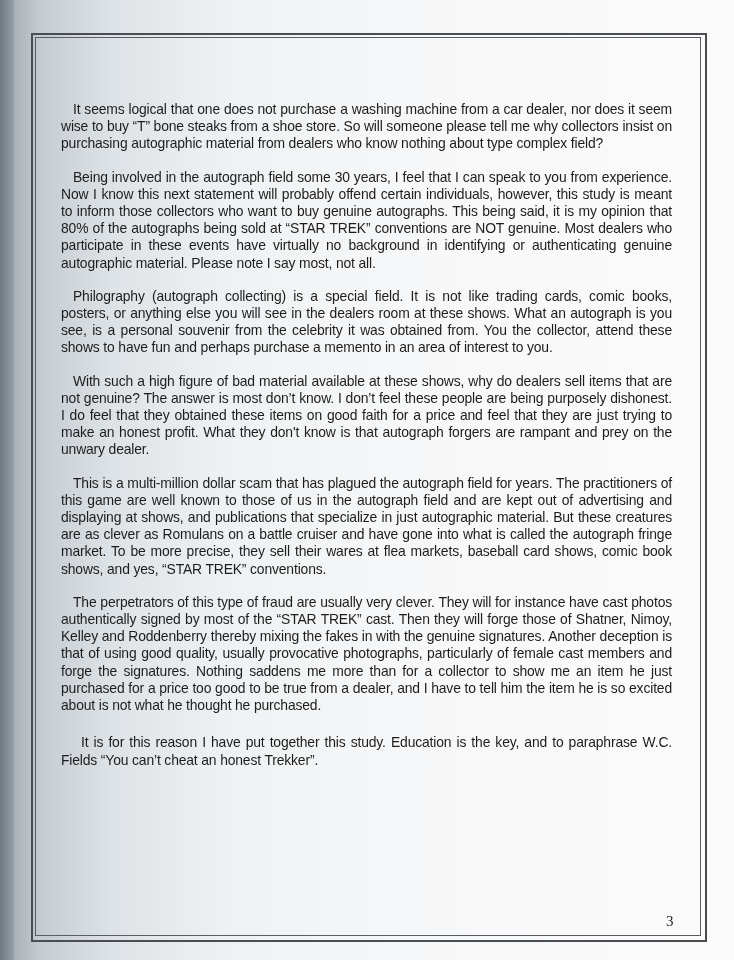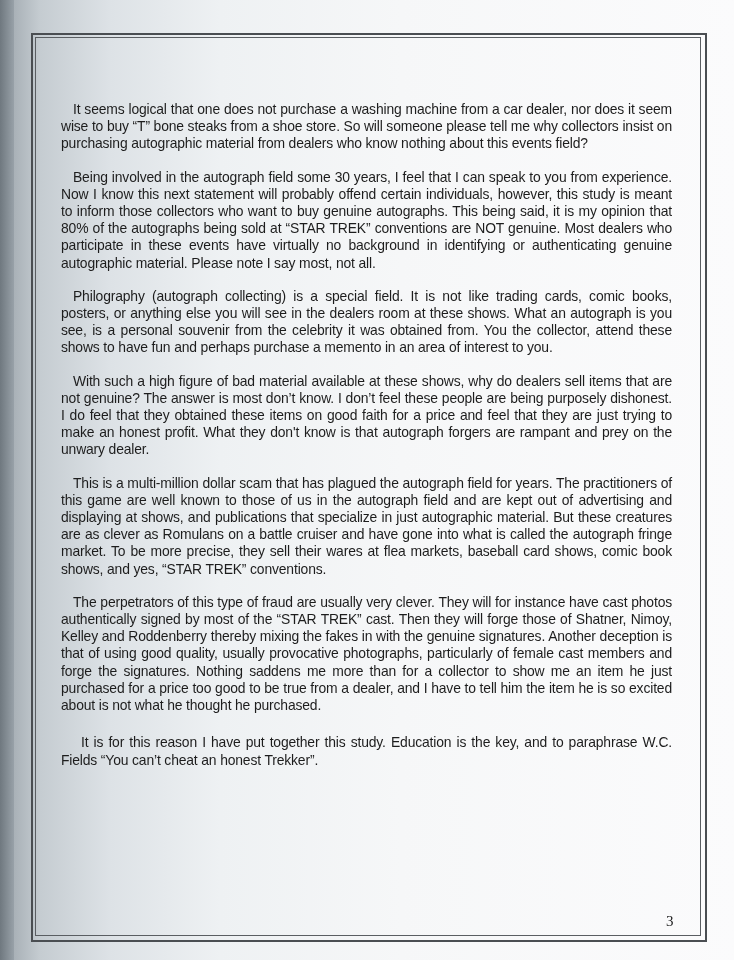--- a/index.html
+++ b/index.html
@@ -52,21 +52,21 @@
     }
   </style>
 </head>
 <body>
 
 <div class="spine-shadow"></div>
 <div class="frame-outer"></div>
 <div class="frame-inner"></div>
 
 <div class="content">
-  <p class="para">It seems logical that one does not purchase a washing machine from a car dealer, nor does it seem wise to buy “T” bone steaks from a shoe store. So will someone please tell me why collectors insist on purchasing autographic material from dealers who know nothing about this events field?</p>
+  <p class="para">It seems logical that one does not purchase a washing machine from a car dealer, nor does it seem wise to buy “T” bone steaks from a shoe store. So will someone please tell me why collectors insist on purchasing autographic material from dealers who know nothing about type complex field?</p>
   <p class="para">Being involved in the autograph field some 30 years, I feel that I can speak to you from experience.   Now I know this next statement will probably offend certain individuals, however, this study is meant to inform those collectors who want to buy genuine autographs. This being said, it is my opinion that 80% of the autographs being sold at “STAR TREK” conventions are NOT genuine. Most dealers who participate in these events have virtually no background in identifying or authenticating genuine autographic material. Please note I say most, not all.</p>
   <p class="para">Philography (autograph collecting) is a special field. It is not like  trading cards, comic books, posters, or anything else you will see in the dealers room at  these shows. What an autograph is you see, is a personal souvenir from the celebrity it was obtained from. You the collector, attend these shows to have fun and perhaps purchase a memento in an area of interest to you.</p>
   <p class="para">With such a high figure of bad material available at these shows,  why do dealers sell items that are not genuine? The answer is most don’t know. I don’t feel these people are being purposely dishonest.  I do feel that they obtained these items on good faith for a price and feel that they are just trying to make an honest profit. What they don't know is that autograph forgers  are  rampant  and  prey  on  the  unwary dealer.</p>
   <p class="para">This is a multi-million dollar scam that has plagued the autograph field for years. The practitioners of this game are well known to those of us in the autograph field and are kept out of advertising and displaying at shows, and publications that  specialize in just autographic material. But these creatures are as clever as Romulans on a battle cruiser  and have  gone  into what is called the autograph fringe market. To be more precise, they sell their wares at flea markets, baseball  card  shows,  comic book shows, and yes, “STAR TREK” conventions.</p>
   <p class="para">The perpetrators of this type of fraud are usually very clever. They will for instance have cast photos authentically signed by most of the “STAR TREK” cast. Then they will forge those of Shatner, Nimoy, Kelley and Roddenberry thereby mixing the fakes in with the genuine signatures. Another deception is that of using good quality, usually provocative photographs, particularly of female cast members and forge the signatures. Nothing saddens me more than for a collector to  show  me  an  item  he  just  purchased for a price too good to be true from a dealer, and I have to tell him the item he is so excited about is not what he thought he purchased.</p>
   <p class="para last">It is for this reason I have put together this study. Education is the key, and to paraphrase W.C. Fields “You can’t cheat an honest Trekker”.</p>
 </div>
 
 <div class="page-number">3</div>
 

